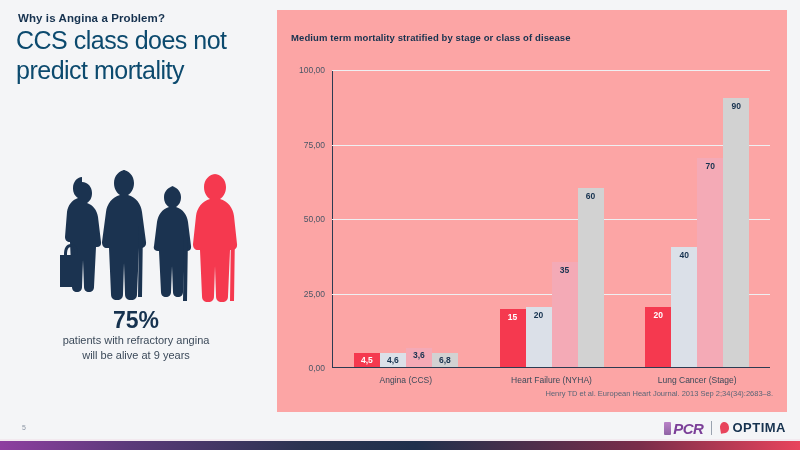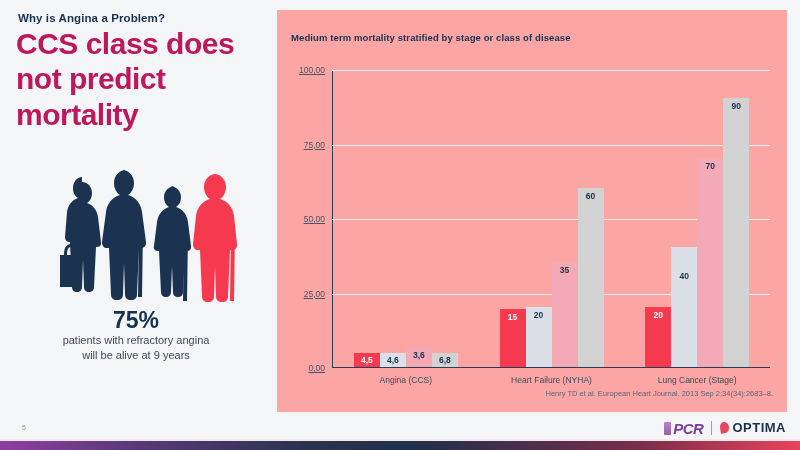--- a/index.html
+++ b/index.html
@@ -16,22 +16,22 @@
   .left{
     position:absolute;left:0;top:0;width:272px;height:450px;
   }
   .eyebrow{
     position:absolute;left:18px;top:12px;
     font-size:11.5px;font-weight:bold;color:#16324f;
     letter-spacing:.1px;
   }
   .headline{
     position:absolute;left:16px;top:26px;width:250px;
-    font-size:30px;line-height:1.18;font-weight:bold;
-    color:#be185d;letter-spacing:-.5px;
+    font-size:25px;line-height:1.18;font-weight:normal;
+    color:#0c4a6e;letter-spacing:-.5px;
   }
 
   
   .people{
     position:absolute;left:52px;top:160px;width:190px;height:142px;
   }
   .people svg{display:block;width:190px;height:142px;}
 
   
   .stat{
@@ -67,21 +67,21 @@
   }
   .axis-y{
     position:absolute;left:0;top:0;width:1px;height:298px;background:#2b3b52;
   }
   .axis-x{
     position:absolute;left:0;bottom:0;width:438px;height:1.4px;background:#2b3b52;
   }
   .ytick{
     position:absolute;right:100%;margin-right:7px;
     transform:translateY(-50%);
-    font-size:8.5px;color:#4a5666;white-space:nowrap;text-decoration:underline;
+    font-size:8.5px;color:#4a5666;white-space:nowrap;
   }
 
   .groups{
     position:absolute;left:1px;bottom:1.4px;width:437px;height:296px;
     display:flex;align-items:flex-end;
   }
   .group{
     flex:1;height:100%;
     display:flex;align-items:flex-end;justify-content:center;
     gap:0px;
@@ -239,21 +239,21 @@
             </div>
             <div class="bar" style="height: 178.8px; background: rgb(210, 210, 210);">
               <span class="val" style="color: rgb(22, 50, 79);">60</span>
             </div>
           </div>
           <div class="group">
             <div class="bar" style="height: 59.6px; background: rgb(245, 57, 79);">
               <span class="val" style="color: rgb(255, 255, 255);">20</span>
             </div>
             <div class="bar" style="height: 119.2px; background: rgb(219, 224, 232);">
-              <span class="val" style="color: rgb(22, 50, 79); margin-top: 21px;">40</span>
+              <span class="val" style="color: rgb(22, 50, 79);">40</span>
             </div>
             <div class="bar" style="height: 208.6px; background: rgb(244, 170, 182);">
               <span class="val" style="color: rgb(22, 50, 79);">70</span>
             </div>
             <div class="bar" style="height: 268.2px; background: rgb(210, 210, 210);">
               <span class="val" style="color: rgb(22, 50, 79);">90</span>
             </div>
           </div>
         </div>
       <div class="xlabels" id="xlabels">

